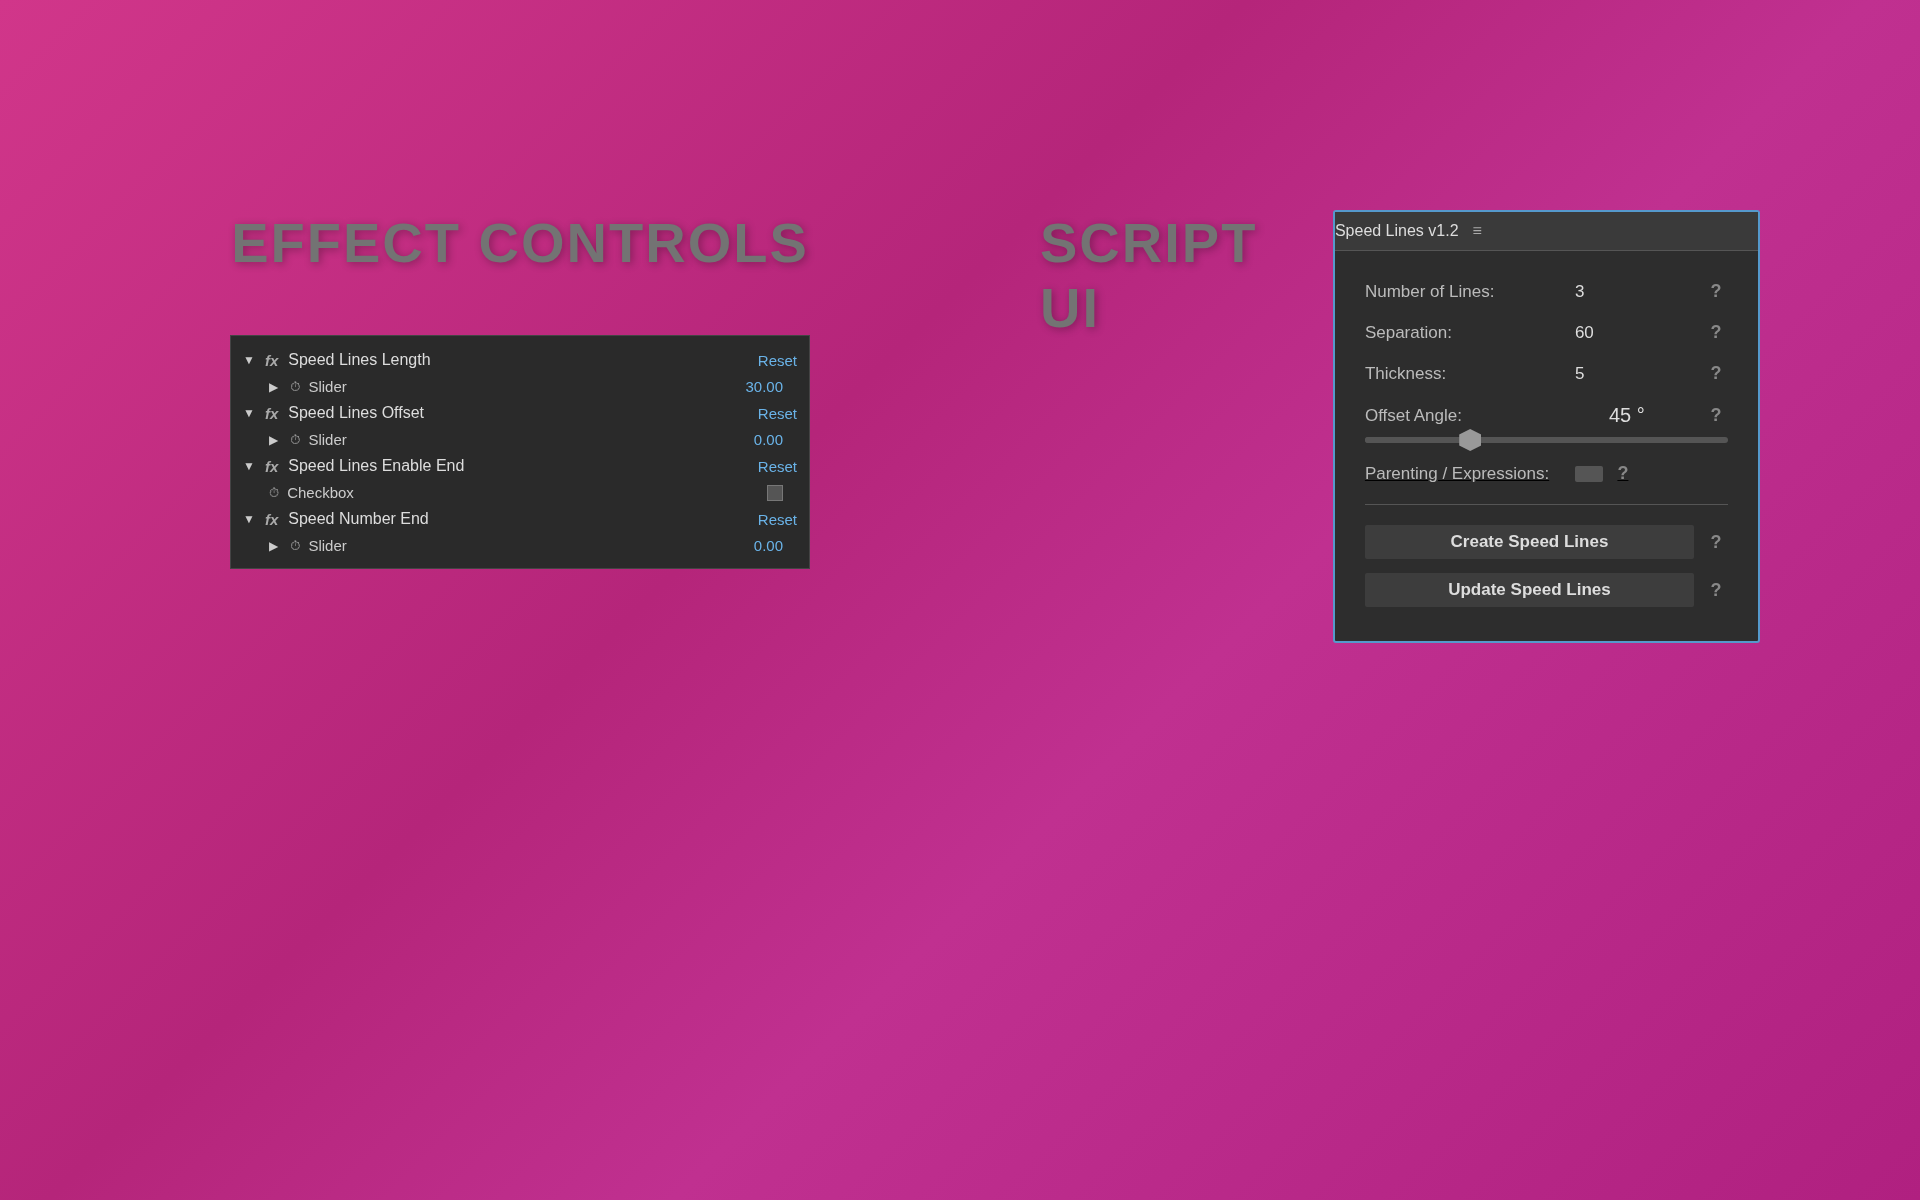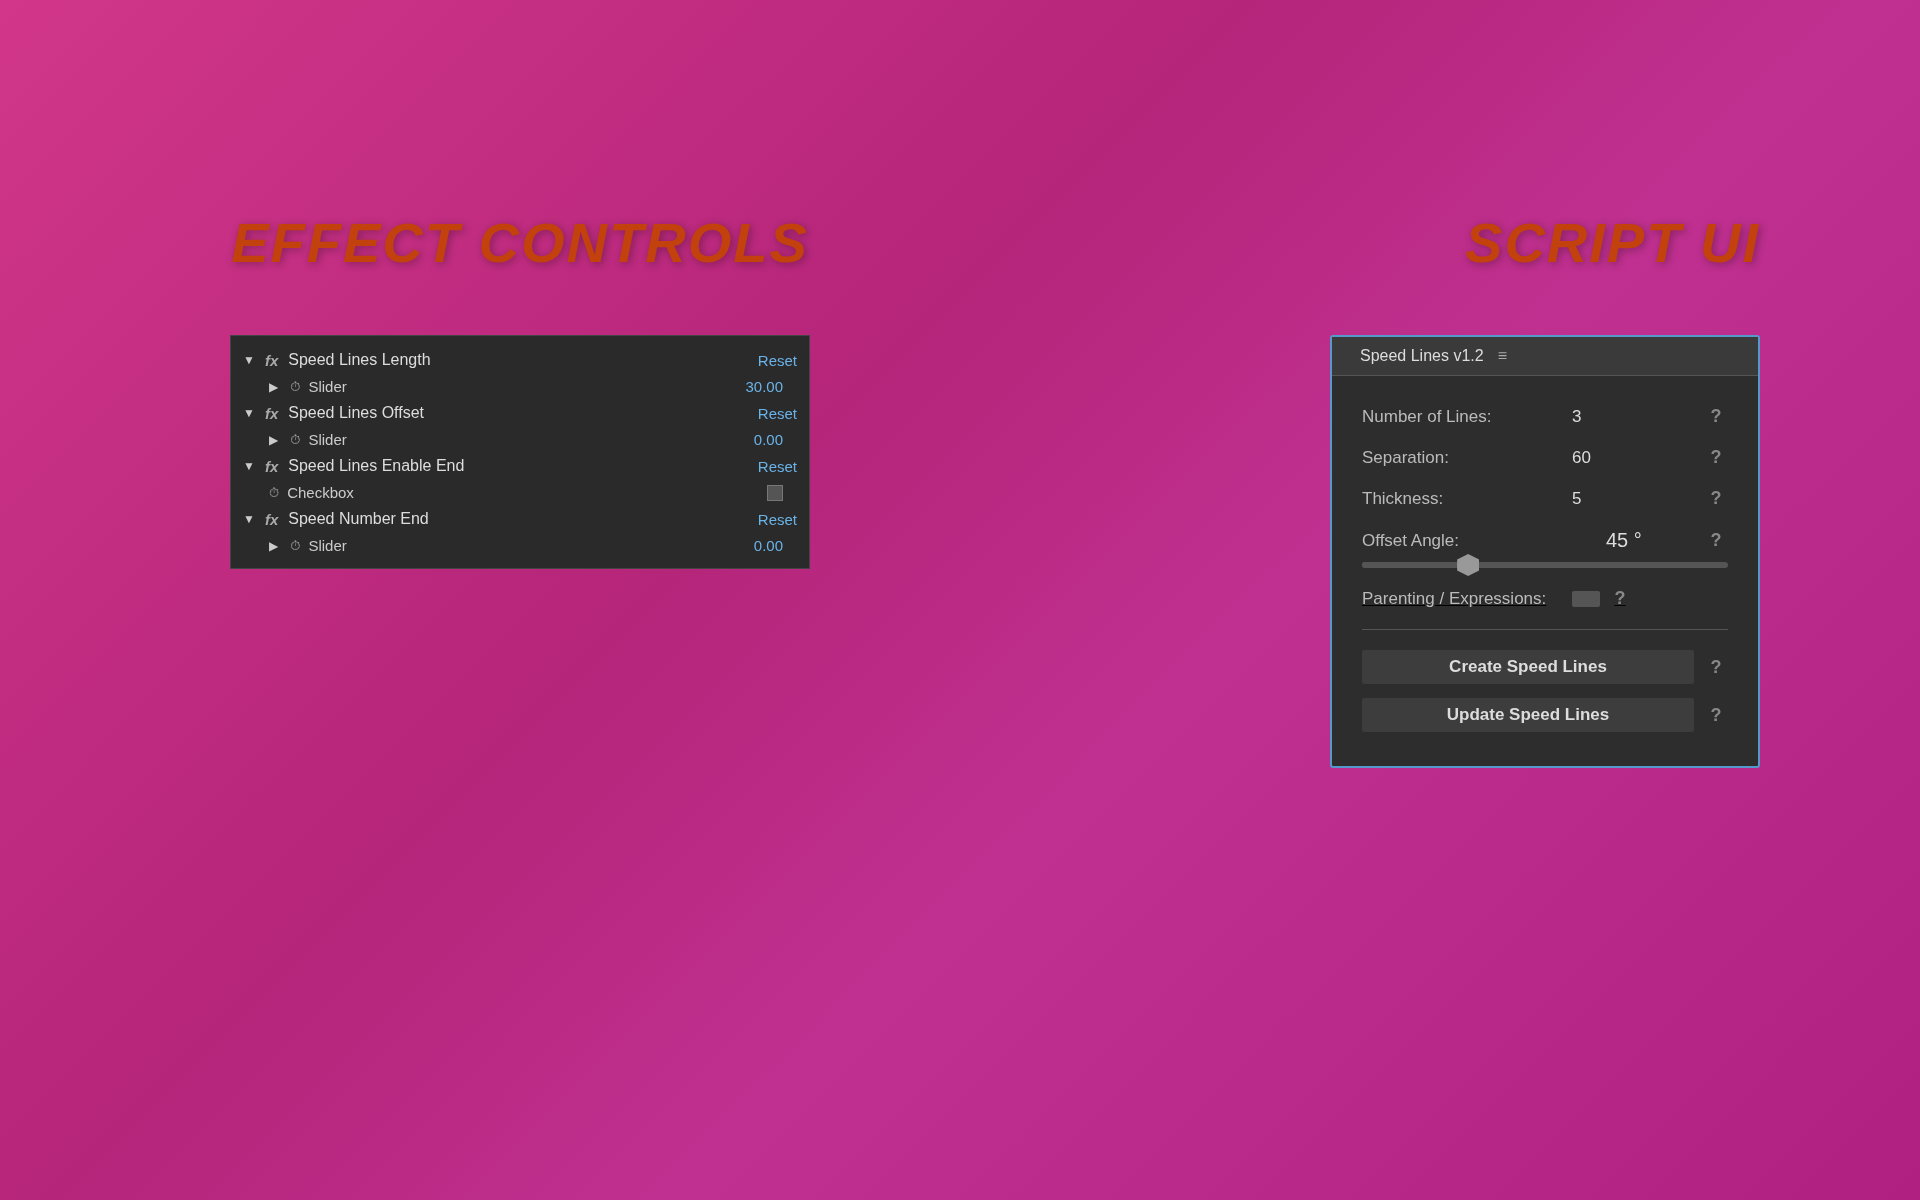--- a/index.html
+++ b/index.html
@@ -28,22 +28,21 @@
     .left-side {
       width: 720px;
       display: flex;
       flex-direction: column;
       align-items: center;
     }
 
     .section-title {
       font-size: 56px;
       font-weight: 900;
-      font-style: italic;
-      color: #c2410c;
+      color: #737373;
       letter-spacing: 2px;
       margin-bottom: 60px;
       text-shadow: 2px 2px 8px rgba(0,0,0,0.3);
     }
 
     
     .effect-panel {
       background: #2a2a2a;
       border: 1px solid #444;
       width: 580px;
@@ -136,36 +135,36 @@
       background: #555;
       border: 1px solid #777;
       margin-left: auto;
       margin-right: 14px;
     }
 
     
     .right-side {
       width: 720px;
       display: flex;
-      flex-direction: column;
-      align-items: flex-end;
+      flex-direction: row;
+      align-items: flex-start;
     }
 
     
     .script-panel {
       background: #2d2d2d;
       border: 2px solid #5599cc;
       width: 430px;
       border-radius: 3px;
       overflow: hidden;
     }
 
     .script-titlebar {
       background: #3a3a3a;
-      padding: 10px 28px;
+      padding: 10px 0;
       display: flex;
       align-items: center;
       gap: 14px;
       border-bottom: 1px solid #555;
     }
 
     .script-title-text {
       color: #ddd;
       font-size: 16px;
       font-weight: 500;

